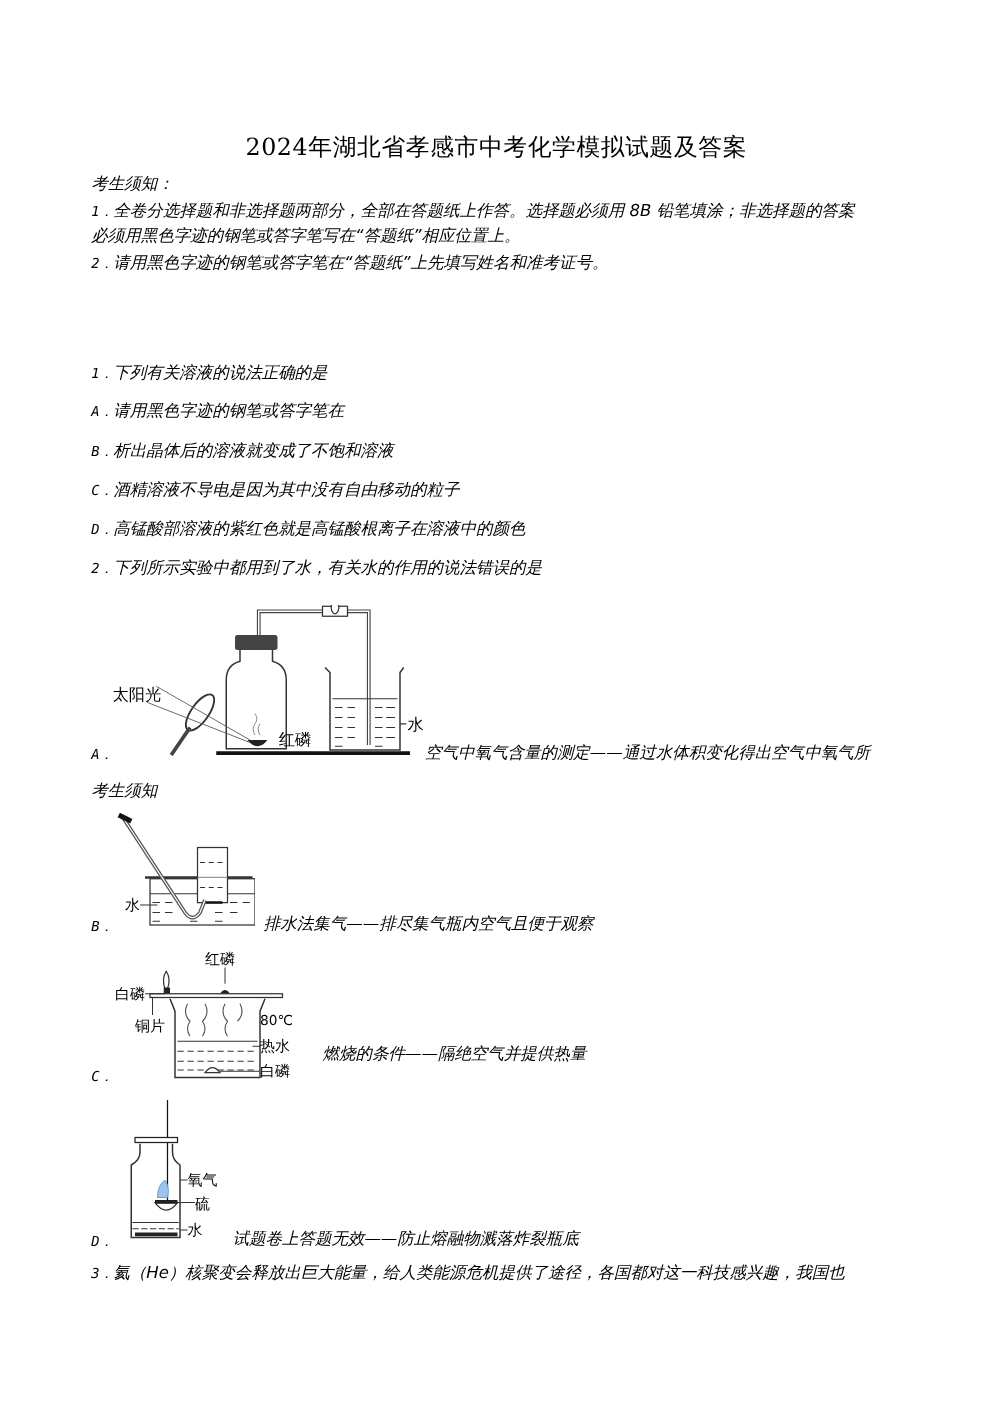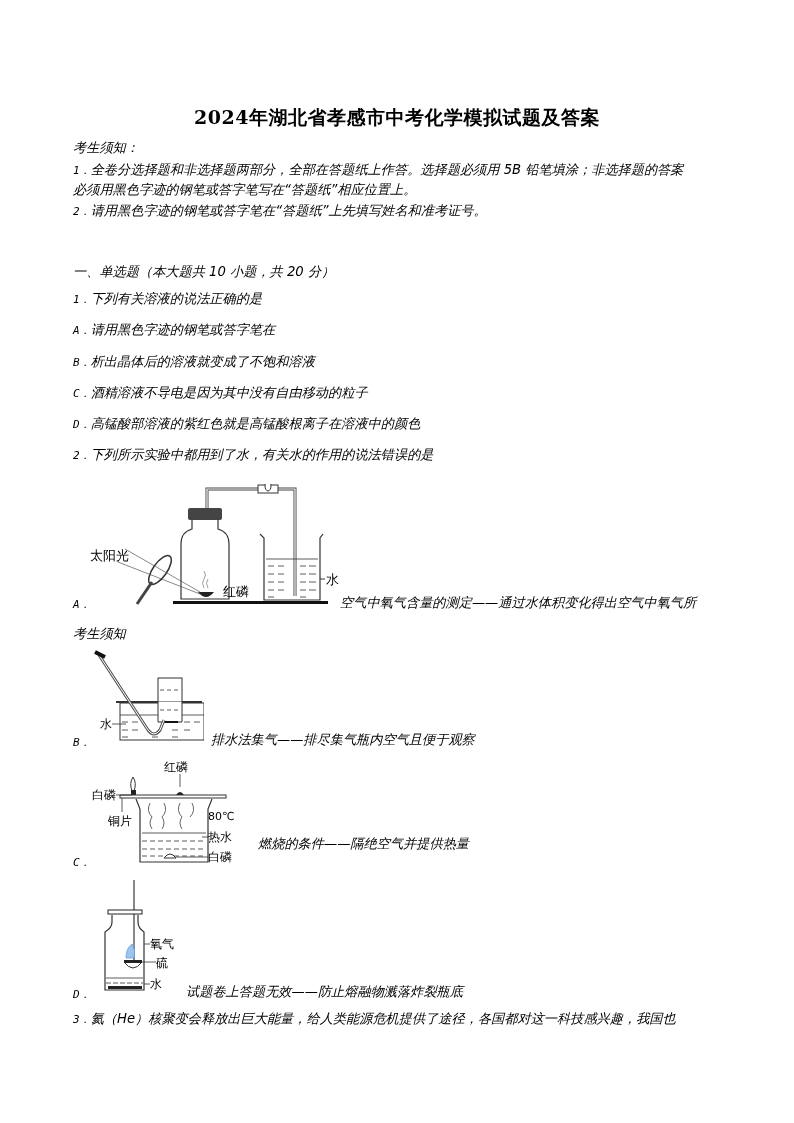--- a/index.html
+++ b/index.html
@@ -1,42 +1,41 @@
 <!DOCTYPE html>
 <html><head>
 <meta charset="utf-8">
 <style>
   html, body { margin: 0; padding: 0; background: #ffffff; }
   body { width: 794px; height: 1123px; position: relative; overflow: hidden;
          font-family: "DejaVu Sans", "Liberation Sans", sans-serif; color: #000; }
   .page { position: absolute; left: 0; top: 0; width: 794px; height: 1123px; }
   .title { position: absolute; left: 0; width: 794px; top: 105px; text-align: center;
-           font-family: "DejaVu Serif", "Liberation Serif", serif; font-weight: bold; font-size: 19px; letter-spacing: 0.5px; }
+           font-family: "DejaVu Serif", "Liberation Serif", serif; font-weight: normal; font-size: 19px; letter-spacing: 0.5px; }
   .line { position: absolute; left: 73px; font-size: 13.2px; line-height: 16px; white-space: nowrap; font-style: italic; }
   .mono { font-family: "DejaVu Sans Mono", "Liberation Mono", monospace; font-size: 11px; }
   .fig { position: absolute; }
   svg text { font-family: "DejaVu Sans", "Liberation Sans", sans-serif; }
 </style>
 </head>
 <body>
 
 <div class="page">
 
   <div class="title">2024年湖北省孝感市中考化学模拟试题及答案</div>
 
   <div class="line" style="top:140px">考生须知：</div>
   <div class="line" style="top:162px">
-    <span class="mono">1．</span><span>全卷分选择题和非选择题两部分，全部在答题纸上作答。选择题必须用 5B 铅笔填涂；非选择题的答案</span>
+    <span class="mono">1．</span><span>全卷分选择题和非选择题两部分，全部在答题纸上作答。选择题必须用 8B 铅笔填涂；非选择题的答案</span>
   </div>
   <div class="line" style="top:182px">必须用黑色字迹的钢笔或答字笔写在“答题纸”相应位置上。</div>
   <div class="line" style="top:203px">
     <span class="mono">2．</span><span>请用黑色字迹的钢笔或答字笔在“答题纸”上先填写姓名和准考证号。</span>
   </div>
 
-  <div class="line" style="top:264px">一、单选题（本大题共 10 小题，共 20 分）</div>
 
   <div class="line" style="top:291px">
     <span class="mono">1．</span><span>下列有关溶液的说法正确的是</span>
   </div>
   <div class="line" style="top:322px">
     <span class="mono">A．</span><span>请用黑色字迹的钢笔或答字笔在</span>
   </div>
   <div class="line" style="top:354px">
     <span class="mono">B．</span><span>析出晶体后的溶液就变成了不饱和溶液</span>
   </div>

